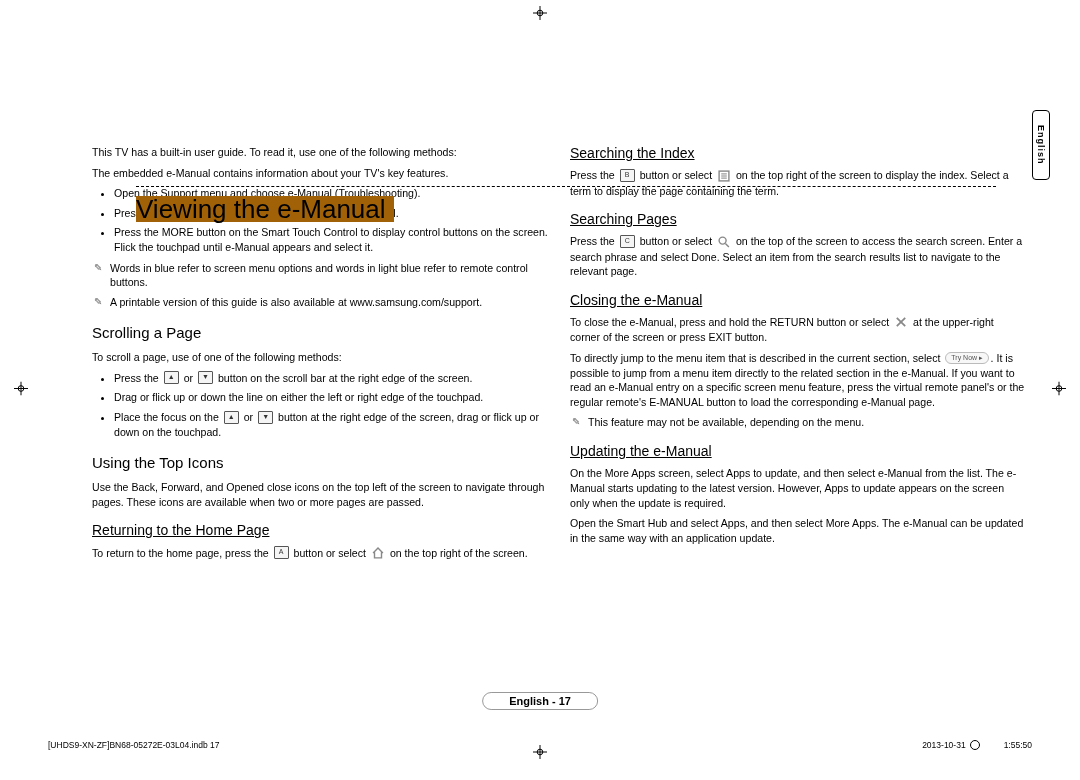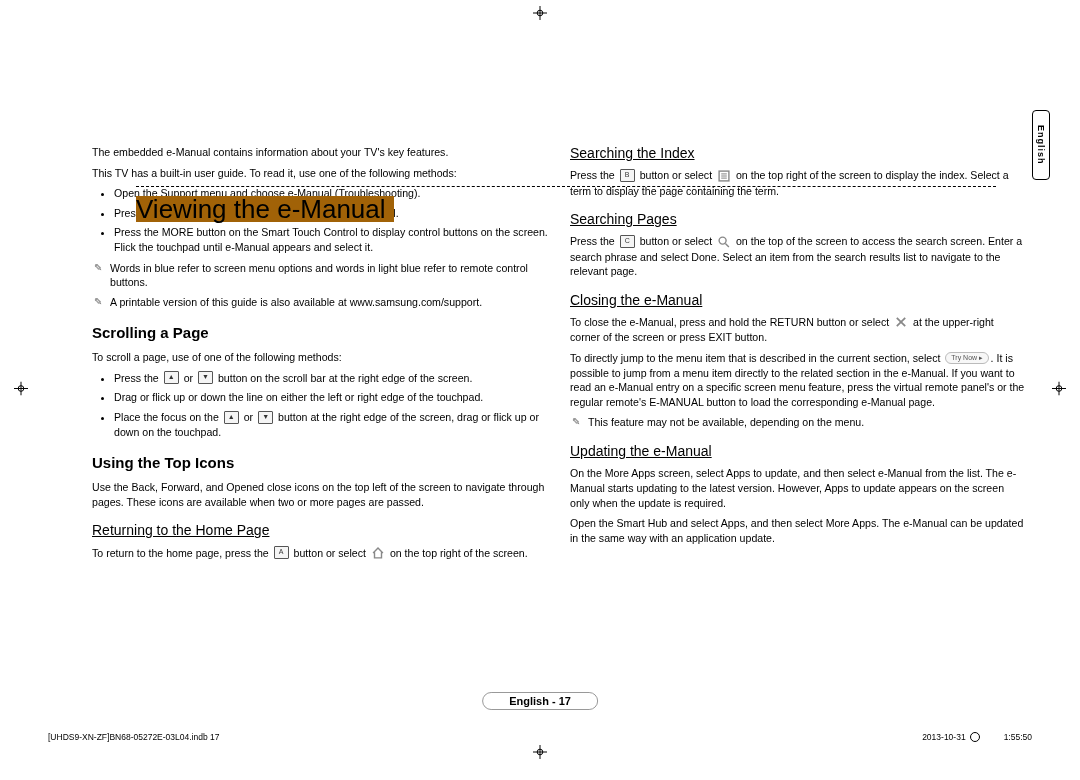--- a/index.html
+++ b/index.html
@@ -13,30 +13,30 @@
   .title{font-size:26px;font-weight:300;background:#a16207;padding-right:8px;position:absolute;left:92px;top:100px;line-height:1}
   .title-wrap{position:relative;height:42px;margin-top:56px;margin-bottom:4px}
   .cols{display:flex;gap:22px;font-size:10.6px;line-height:1.38;padding-left:48px;padding-right:10px}
   .col{flex:1;min-width:0}
   .cols p{margin:3px 0 6px}
   ul.bul{margin:3px 0 6px;padding-left:22px}
   ul.bul>li{margin-bottom:5px;list-style:disc}
   ul.note{margin:3px 0 6px;padding:0;list-style:none}
   ul.note>li{position:relative;padding-left:18px;margin-bottom:5px}
   ul.note>li::before{content:"✎";position:absolute;left:2px;top:0;font-size:10px;color:#666}
-  .h2{font-size:15px;font-weight:700;margin:14px 0 6px}
+  .h2{font-size:15px;font-weight:400;margin:14px 0 6px}
   .h3{font-size:14px;font-weight:400;text-decoration:underline;margin:12px 0 5px}
   b{font-weight:400}
   .icon-box{display:inline-block;width:13px;height:11px;border:1px solid #555;border-radius:1px;vertical-align:middle;text-align:center;font-size:7px;line-height:10px;background:#f5f5f5;color:#333;margin:0 2px;position:relative;top:-1px}
   .icon-sm{display:inline-flex;align-items:center;justify-content:center;width:14px;height:14px;vertical-align:middle;color:#888;margin:0 2px;position:relative;top:-1px}
   .icon-sm svg{width:100%;height:100%}
   .trynow{display:inline-block;border:1px solid #bbb;border-radius:7px;padding:0 5px;font-size:7px;background:#f7f7f7;color:#555;vertical-align:middle;margin:0 2px;position:relative;top:-1px;line-height:10px}
   .lang-tab{position:absolute;right:30px;top:110px;width:16px;height:68px;border:1px solid #000;border-radius:4px;display:flex;align-items:center;justify-content:center;font-size:9px;font-weight:700;writing-mode:vertical-rl;background:#fff;letter-spacing:1px}
   .footer{position:absolute;left:50%;bottom:70px;transform:translateX(-50%);font-size:11px;font-weight:700;border:1px solid #999;border-radius:10px;padding:2px 26px;white-space:nowrap}
-  .meta{position:absolute;left:48px;bottom:38px;font-size:8.5px;color:#000;display:flex;align-items:center;gap:4px}
+  .meta{position:absolute;left:48px;bottom:30px;font-size:8.5px;color:#000;display:flex;align-items:center;gap:4px}
   .meta.right{left:auto;right:48px}
   .clk{display:inline-block;width:8px;height:8px;border:1px solid #000;border-radius:50%;position:relative;margin-right:2px}
 </style>
 </head>
 <body>
 
 <div class="page">
   <div class="crop-marks"><svg class="crop" viewBox="0 0 20 20">
         <circle cx="10" cy="10" r="4" fill="none" stroke="#000" stroke-width="1.4"></circle>
         <line x1="10" y1="0" x2="10" y2="20" stroke="#000" stroke-width="1.4"></line>
@@ -61,22 +61,22 @@
   <div class="lang-tab">English</div>
 
   <div class="title-wrap">
     <div class="dashed-top"></div>
     <div class="title">Viewing the e-Manual</div>
   </div>
 
   <div class="cols">
 
     <div class="col">
+      <p>This TV has a built-in user guide. To read it, use one of the following methods:</p>
       <p>The embedded e-Manual contains information about your TV's key features.</p>
-      <p>This TV has a built-in user guide. To read it, use one of the following methods:</p>
       <ul class="bul">
         <li><span>Open the </span><b>Support</b><span> menu and choose </span><b>e-Manual (Troubleshooting)</b><span>.</span></li>
         <li><span>Press the </span><b>E-MANUAL</b><span> button on the standard remote control.</span></li>
         <li><span>Press the </span><b>MORE</b><span> button on the Smart Touch Control to display control buttons on the screen. Flick the touchpad until </span><b>e-Manual</b><span> appears and select it.</span></li>
       </ul>
       <ul class="note">
         <li>Words in blue refer to screen menu options and words in light blue refer to remote control buttons.</li>
         <li>A printable version of this guide is also available at www.samsung.com/support.</li>
       </ul>
 

